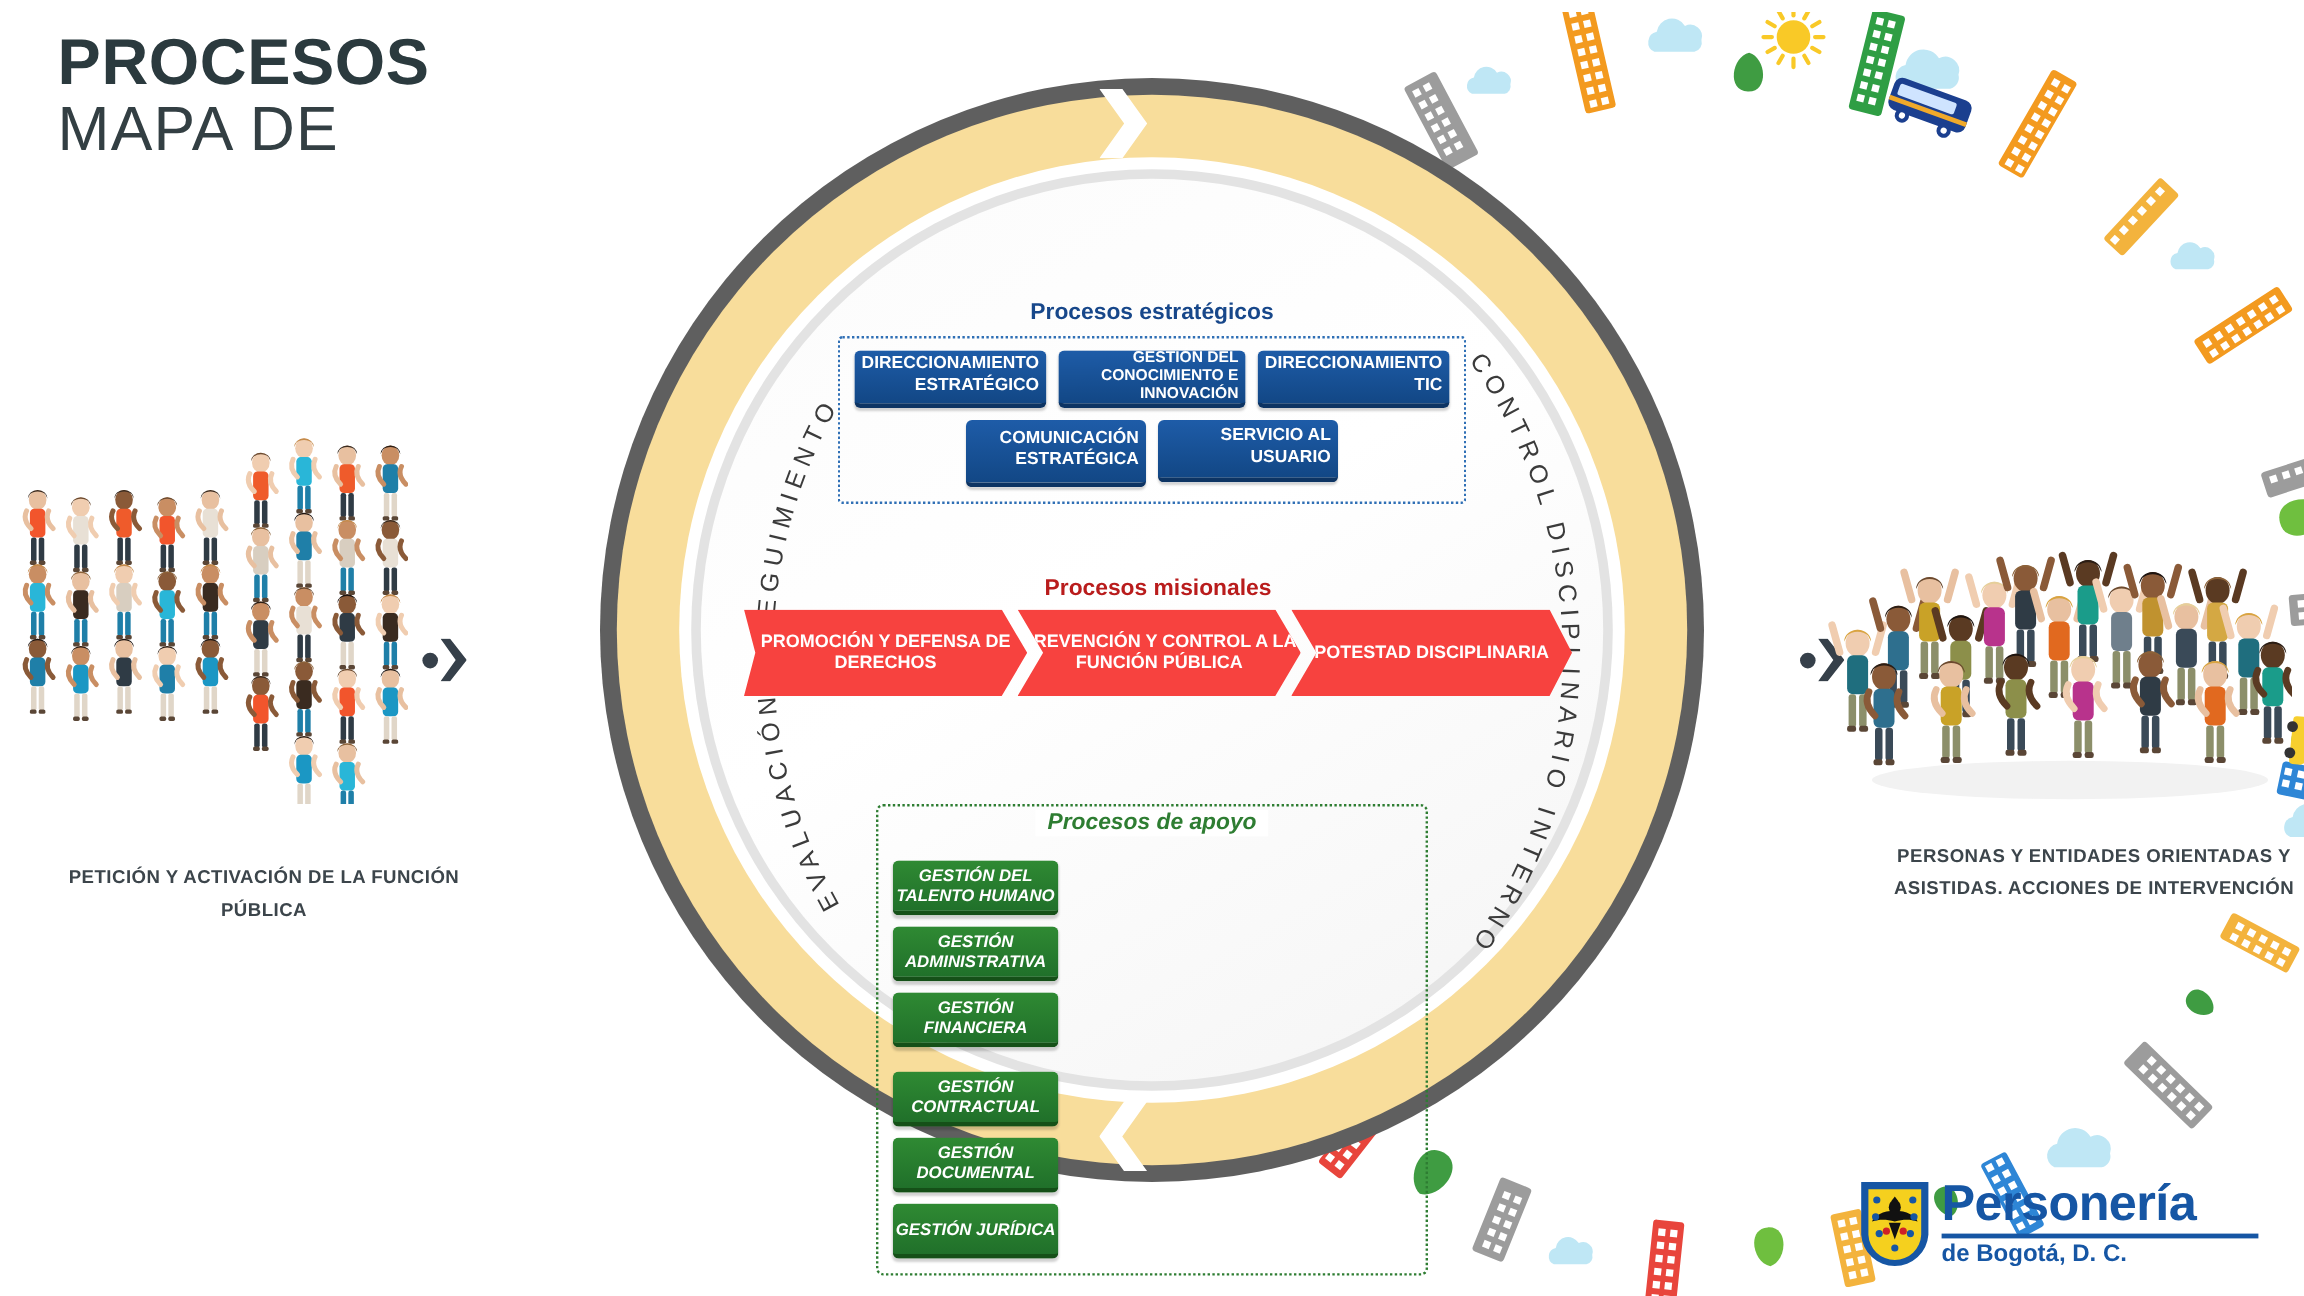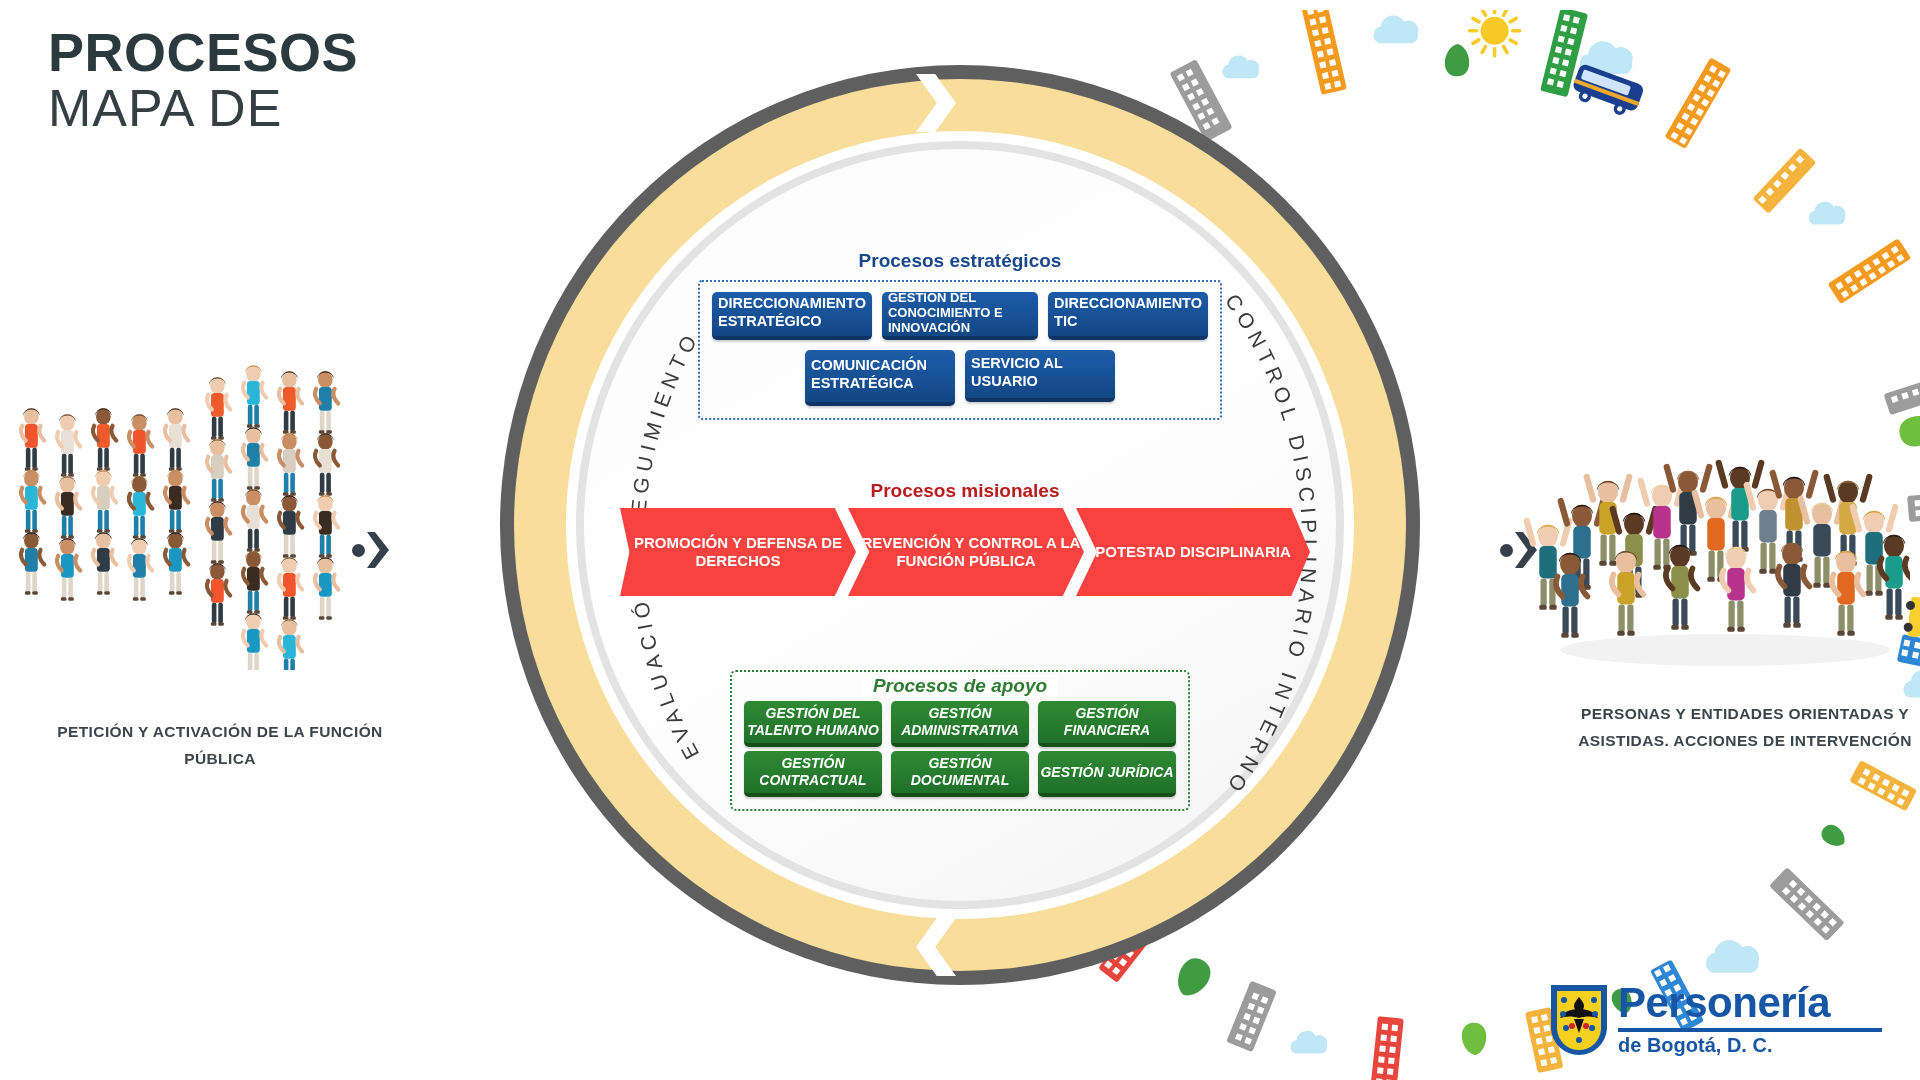--- a/index.html
+++ b/index.html
@@ -79,36 +79,36 @@
   #strategic-box {
     border:2px dotted #2f6fb5; border-radius:4px;
     padding:10px 12px 12px 12px;
   }
   .blue-row { display:flex; justify-content:center; gap:10px; }
   .blue-row + .blue-row { margin-top:10px; }
   .blue-card {
     background:linear-gradient(180deg,#1e5ca8 0%, #124785 100%);
     border-radius:5px;
     border-bottom:4px solid #0d3463;
-    color:#ffffff; text-align:left;
+    color:#ffffff; text-align:right;
     font-size:14.5px; font-weight:bold; line-height:1.18;
     padding:11px 6px 14px 6px;
     display:flex; align-items:center; justify-content:center;
     box-shadow:0 2px 2px rgba(0,0,0,0.18);
   }
   .bc-w1 { width:166px; height:48px; }
   .bc-w2 { width:162px; height:48px; font-size:13px; }
   .bc-w3 { width:166px; height:48px; }
   .bc-w4 { width:150px; height:56px; }
   .bc-w5 { width:150px; height:52px; }
 
   
   #missional { position:absolute; left:140px; top:470px; width:690px; }
   #missional-title { font-size:19px; color:#b91c1c; margin-bottom:6px; }
-  #missional-row { display:flex; height:88px; }
+  #missional-row { display:flex; height:72px; }
   .arrow {
     background:#f7423f; color:#ffffff;
     display:flex; align-items:center; justify-content:center; text-align:center;
     font-size:15px; font-weight:bold; line-height:1.2;
     position:relative;
   }
   #arrow-1 {
     width:238px;
     clip-path:polygon(0 0, 91% 0, 100% 50%, 91% 100%, 0 100%, 4% 50%);
   }
@@ -126,21 +126,21 @@
   #support-box {
     border:2px dotted #2e7d32; border-radius:6px;
     padding:6px 12px 12px 12px;
   }
   #support-title {
     font-size:19px; color:#2e7d32; margin-top:-17px;
     background:#ffffff; display:inline-block; padding:0 10px;
     position:relative; left:50%; transform:translateX(-50%);
     white-space:nowrap;
   }
-  .green-row { display:flex; justify-content:center; gap:9px; margin-top:4px; }
+  .green-row { display:flex; justify-content:center; gap:9px; margin-top:20px;flex-direction:column; }
   .green-card {
     background:linear-gradient(180deg,#2f8a33 0%, #20702a 100%);
     border-radius:5px; border-bottom:4px solid #155018;
     color:#ffffff; text-align:center;
     font-size:14px; font-weight:bold; line-height:1.18;
     width:138px; height:46px;
     display:flex; align-items:center; justify-content:center;
     box-shadow:0 2px 2px rgba(0,0,0,0.18);
   }
 

